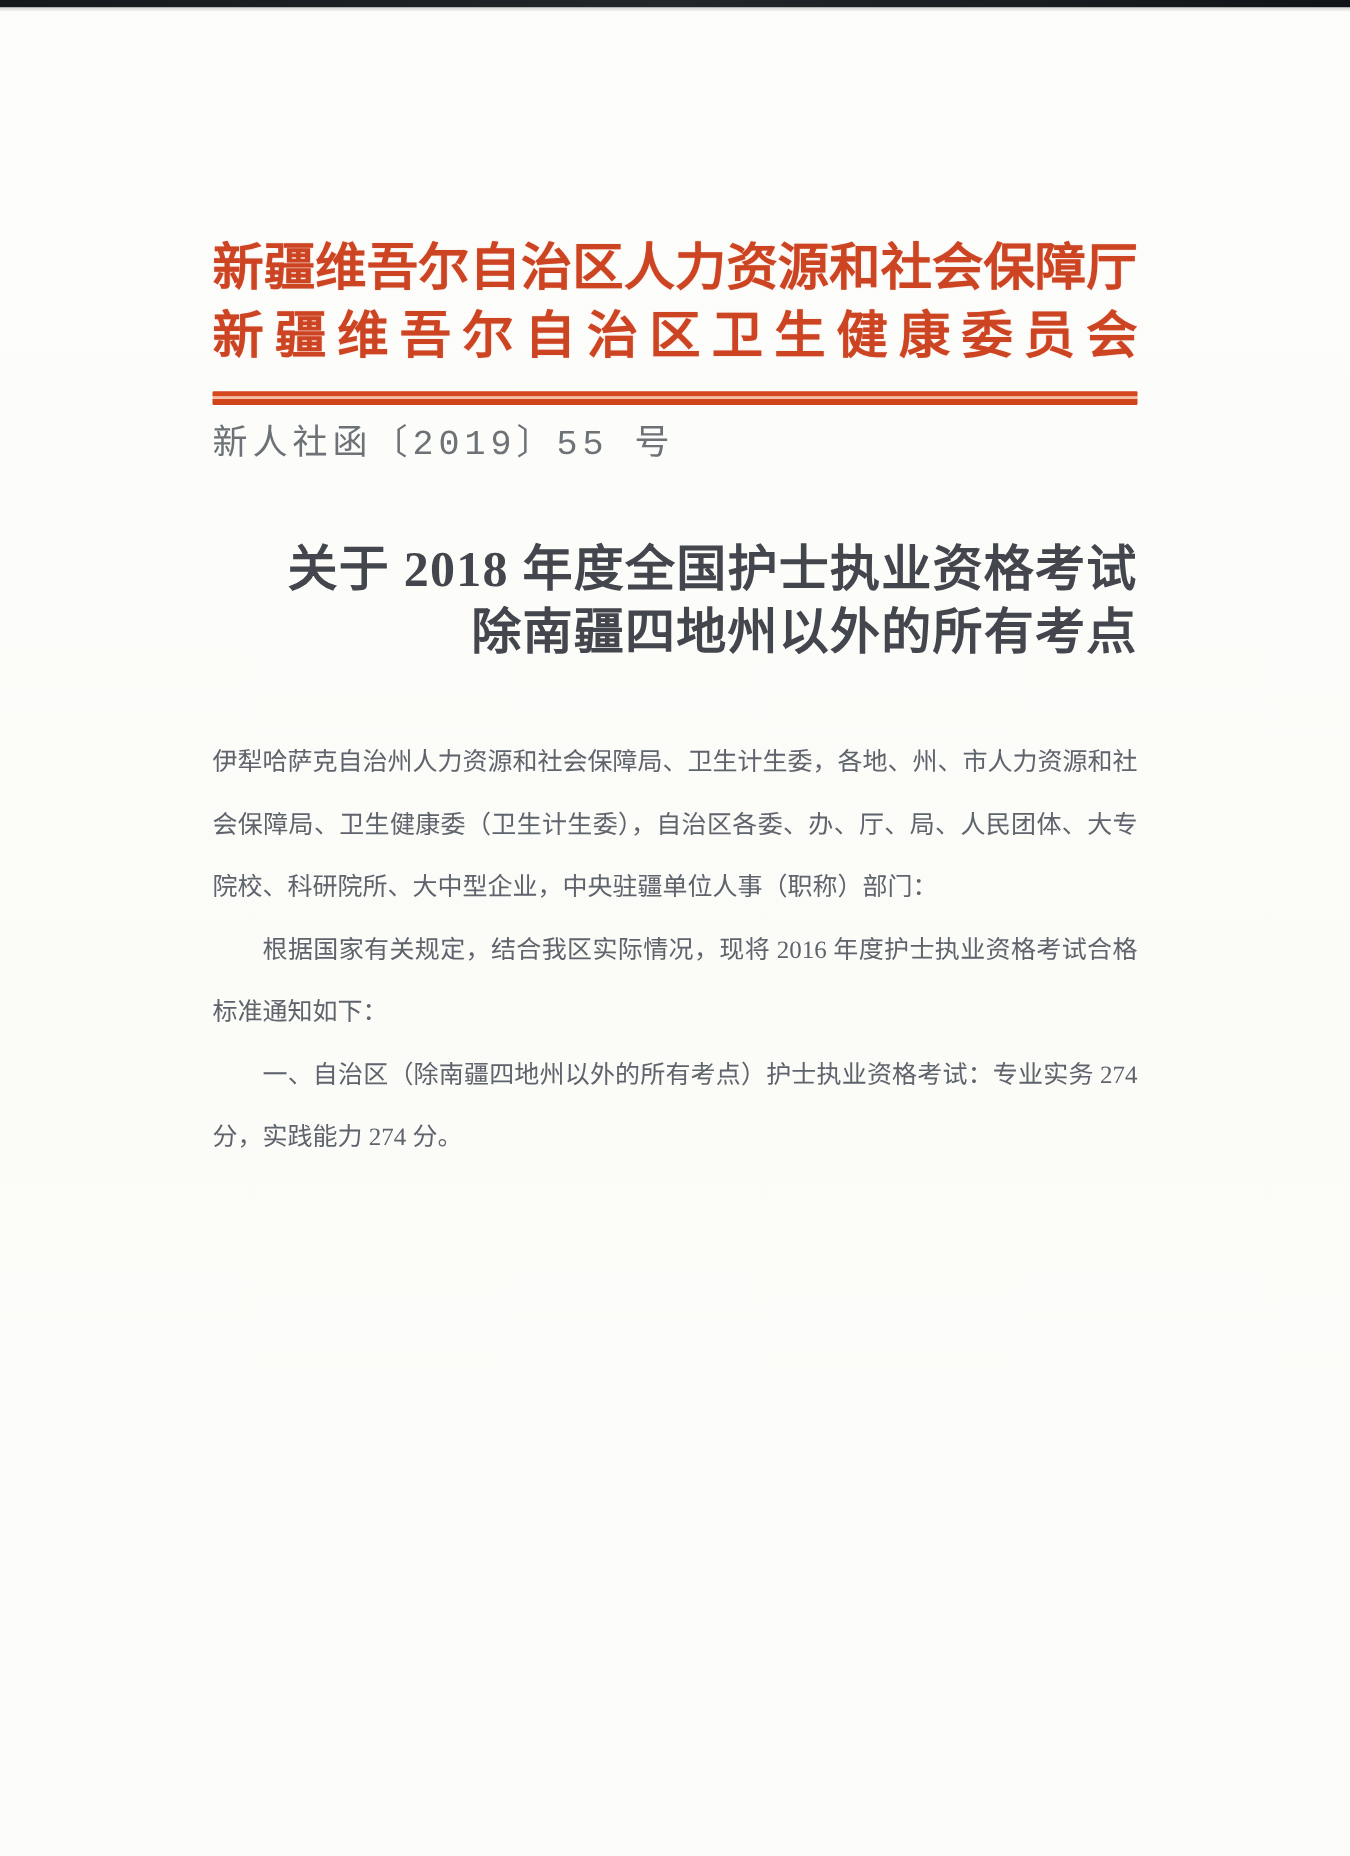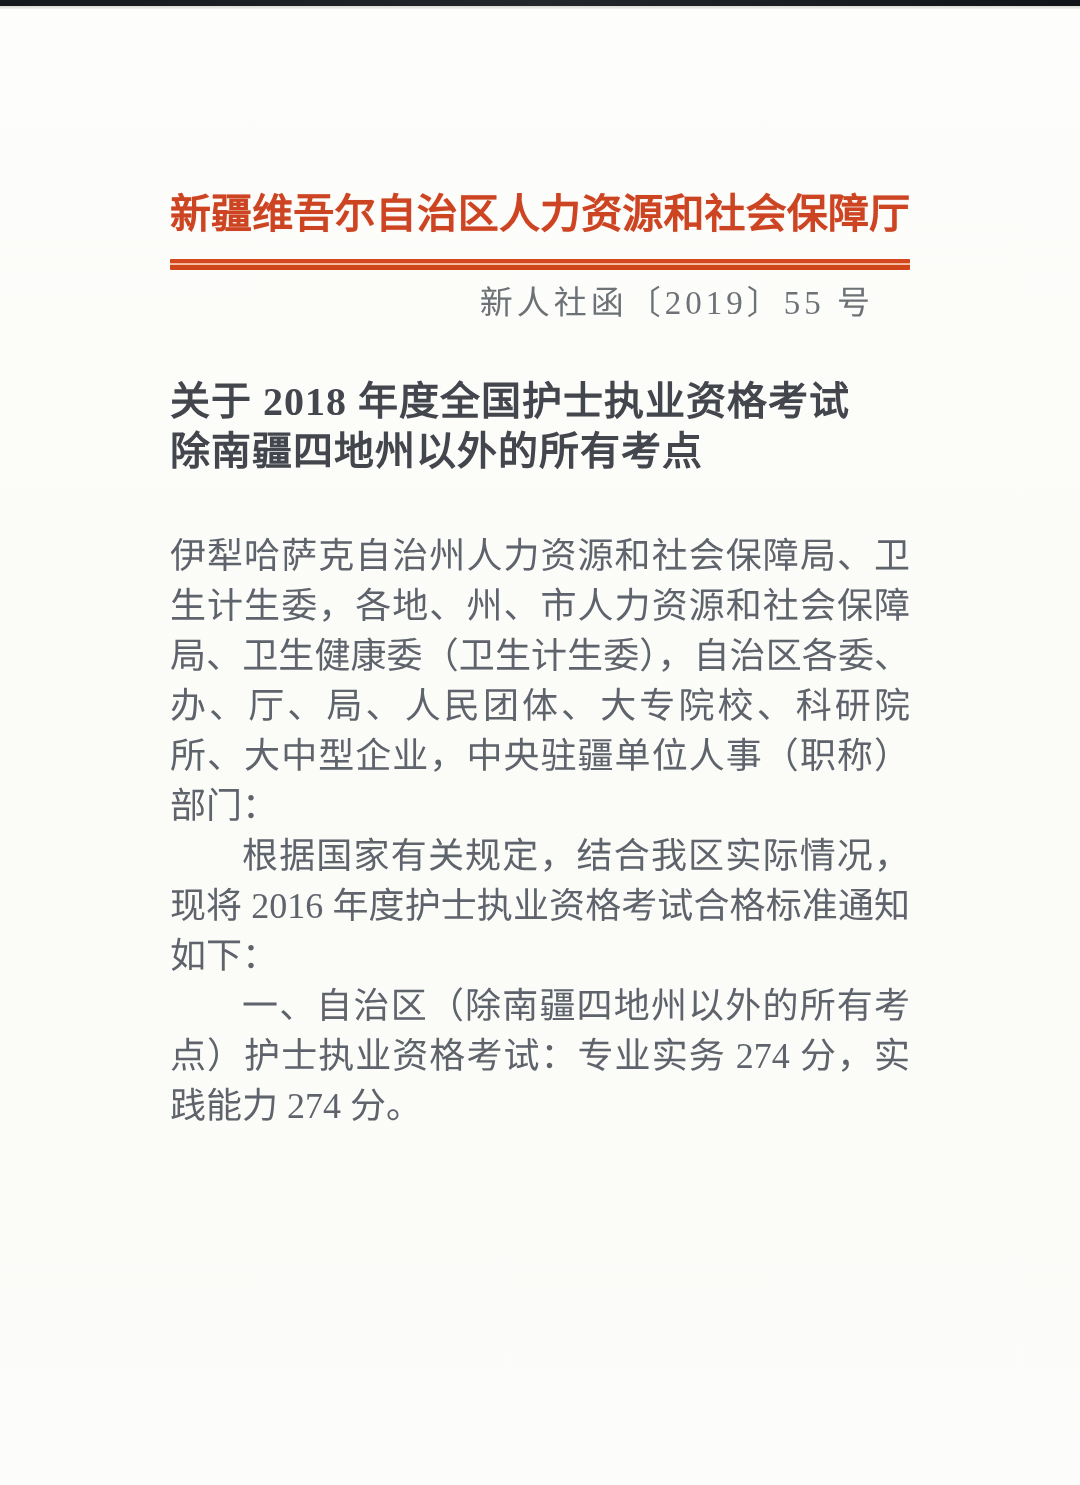--- a/index.html
+++ b/index.html
@@ -50,38 +50,39 @@
     height: 11px;
     background: linear-gradient(180deg,
       #d4471f 0%,  #d4471f 36%,
       #f2b095 36%, #f6c5ae 55%,
       #d04419 55%, #d04419 100%);
     border-radius: 1px;
   }
   .doc-number {
     margin-top: 15px;
     padding-right: 36px;
-    font-size: 33px;
+    font-size: 28px;
     line-height: 36px;
     letter-spacing: 4px;
     color: #6d7277;
-    text-align: right;
+    text-align: left;
+    font-family: Liberation Mono, monospace;
   }
   .doc-title {
     margin-top: 56px;
     font-size: 40px;
     line-height: 50px;
     font-weight: 700;
     color: #43464d;
-    text-align: left;
+    text-align: right;
     letter-spacing: 1px;
   }
   .body-text {
     margin-top: 54px;
-    font-size: 36px;
+    font-size: 20px;
     line-height: 50px;
     color: #5f646c;
     text-align: justify;
     text-justify: inter-character;
   }
   .body-text p {
     margin: 0;
   }
   .body-text p.indent {
     text-indent: 2em;
@@ -91,20 +92,21 @@
 <body>
 
 <div class="page">
   <div class="scan-bar"></div>
   <div class="scan-bar-shadow"></div>
 
   <div class="content">
 
     <div class="letterhead">
       <div class="org-name">新疆维吾尔自治区人力资源和社会保障厅</div>
+      <div class="org-name">新疆维吾尔自治区卫生健康委员会</div>
       <div class="divider"></div>
     </div>
 
     <div class="doc-number">新人社函〔2019〕55 号</div>
 
     <div class="doc-title">
       <div>关于 2018 年度全国护士执业资格考试</div>
       <div>除南疆四地州以外的所有考点</div>
     </div>
 

